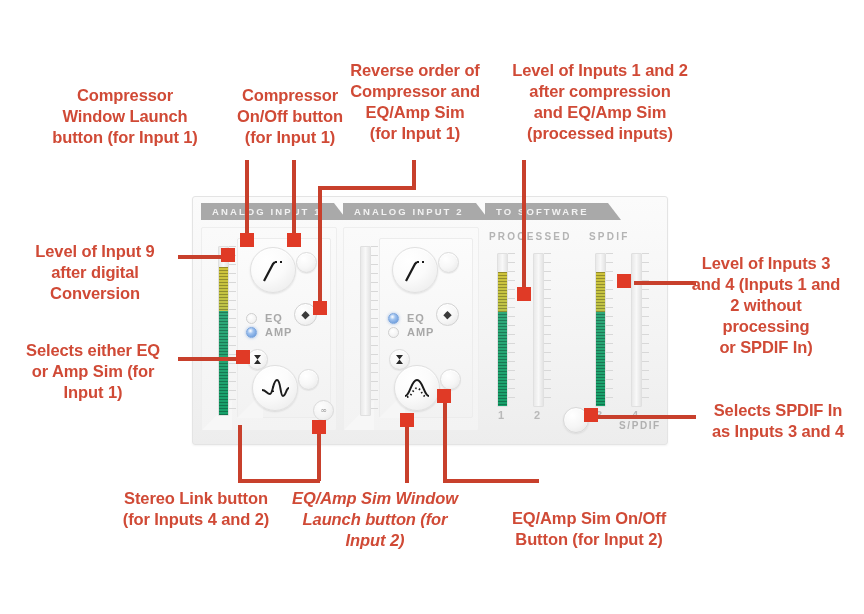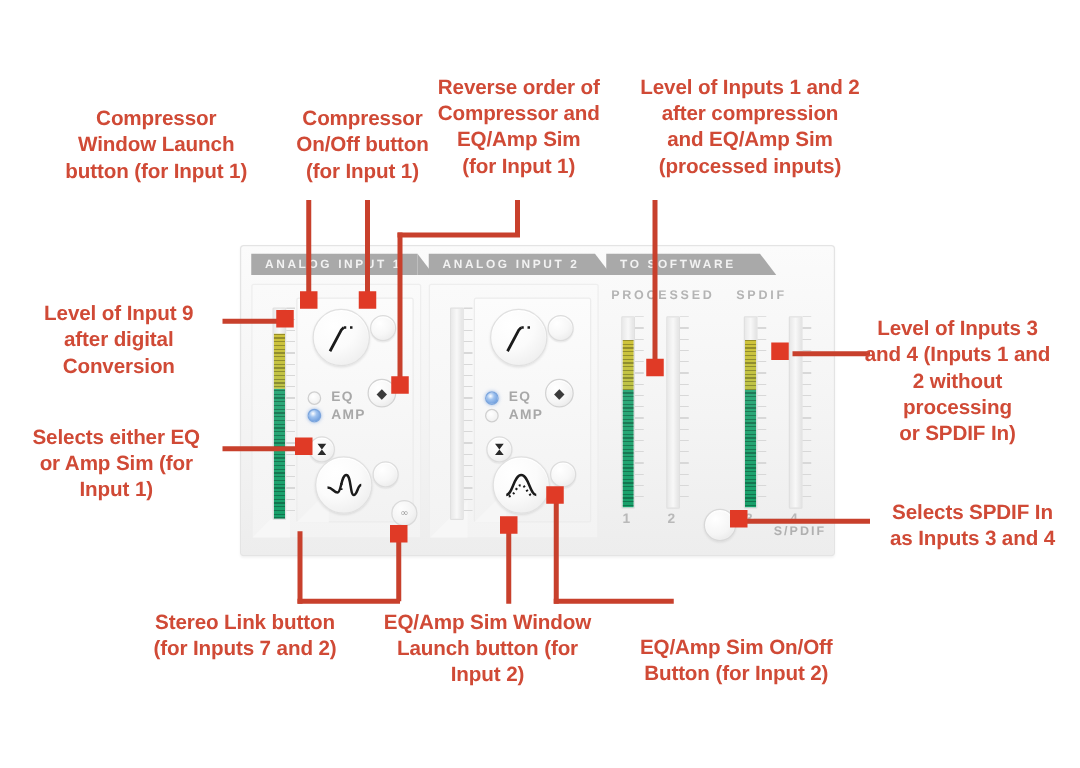--- a/index.html
+++ b/index.html
@@ -439,20 +439,20 @@
 
 <div class="callout" style="left:686px;top:253px;width:160px;">Level of Inputs 3
 and 4 (Inputs 1 and
 2 without processing
 or SPDIF In)</div>
 
 <div class="callout" style="left:698px;top:400px;width:160px;">Selects SPDIF In
 as Inputs 3 and 4</div>
 
 <div class="callout" style="left:106px;top:488px;width:180px;">Stereo Link button
-(for Inputs 7 and 2)</div>
-
-<div class="callout" style="left:296px;top:488px;width:188px;">EQ/Amp Sim Window
+(for Inputs 4 and 2)</div>
+
+<div class="callout" style="left:281px;top:488px;width:188px;font-style:italic;">EQ/Amp Sim Window
 Launch button (for
 Input 2)</div>
 
 <div class="callout" style="left:496px;top:488px;width:186px;margin-top:20px;">EQ/Amp Sim On/Off
 Button (for Input 2)</div>
 
 </body></html>

